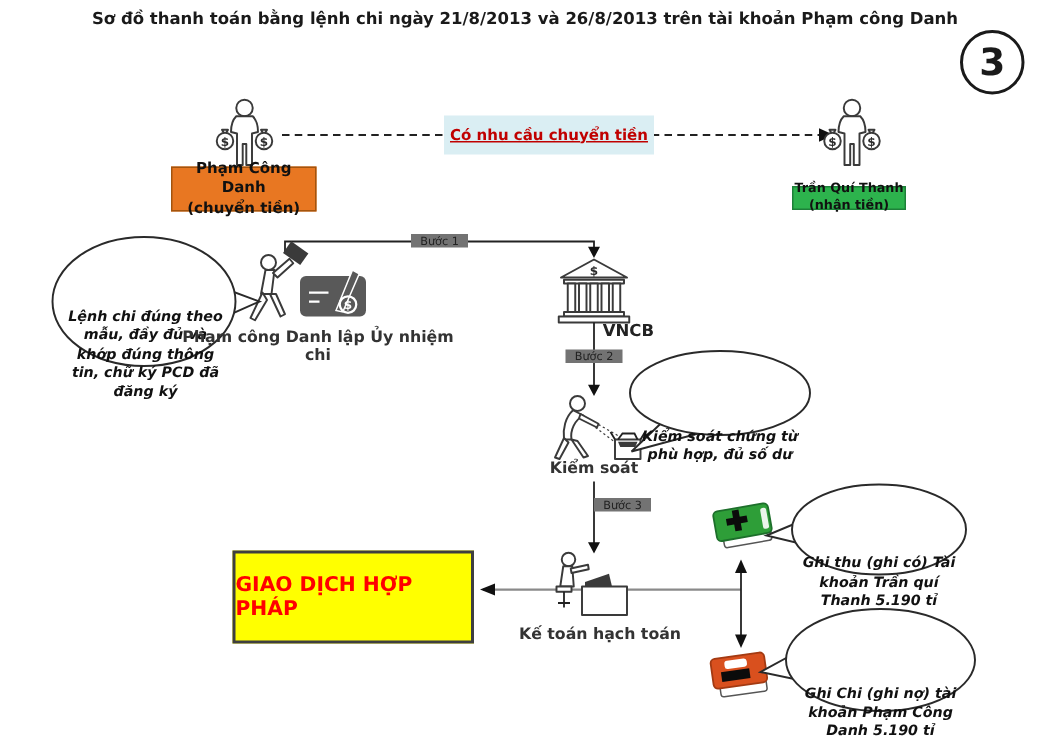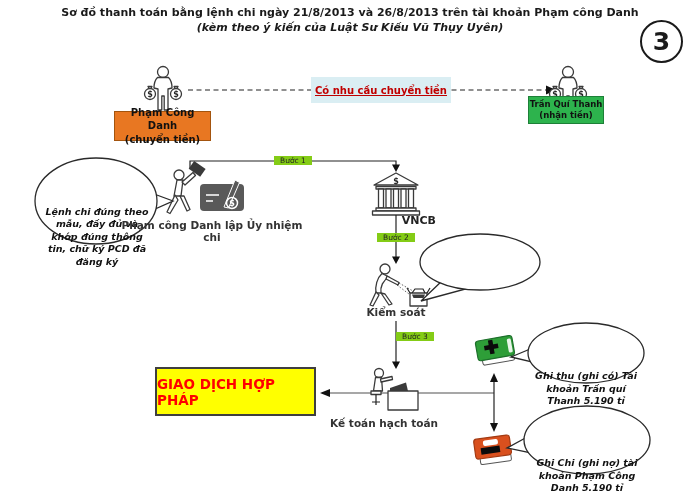--- a/index.html
+++ b/index.html
@@ -9,28 +9,28 @@
   .ov{position:absolute;box-sizing:border-box;}
   .ttl{left:0;top:6;width:700px;text-align:center;font-size:11px;font-weight:bold;}
   .sub{font-style:italic;}
   .pagenum{width:43px;height:43px;border:2px solid #1a1a1a;border-radius:50%;
            text-align:center;line-height:39px;font-size:25px;font-weight:bold;background:#fff;}
   .tag{display:flex;flex-direction:column;justify-content:center;text-align:center;
        font-weight:bold;color:#111;}
   .sender{background:var(--sender-box,#e87722);border:1px solid #a3540e;font-size:10px;line-height:1.32;}
   .receiver{background:var(--receiver-box,#2db34d);border:1px solid #1d8038;font-size:8.5px;line-height:1.32;}
   .need{background:var(--need-box,#daeef3);color:var(--need-text,#c00000);font-size:10px;font-weight:bold;
-        text-decoration:underline;display:flex;align-items:center;justify-content:center;margin-left:15px;}
+        text-decoration:underline;display:flex;align-items:center;justify-content:center;}
   .result{background:var(--result-box,#ffff00);border:2px solid #3f3f3f;color:var(--result-text,#ff0000);
           font-weight:bold;font-size:13.5px;display:flex;align-items:center;justify-content:center;}
   .bubtxt{font-style:italic;font-weight:600;font-size:9.5px;line-height:1.3;text-align:center;
           display:flex;align-items:center;justify-content:center;color:#111;margin-top:36px;}
   .nlabel{font-size:10.5px;font-weight:700;color:#333;text-align:center;}
   .bank-label{font-weight:bold;font-size:11px;color:#222;}
-  .step{font-size:7.5px;color:#222;background:#84cc16;padding:0 2px;text-align:center;}
+  .step{font-size:7.5px;color:#222;background:#737373;padding:0 2px;text-align:center;}
   
   .ln{stroke:#222;stroke-width:1.2;fill:none;}
   .dash{stroke-dasharray:5 3.5;}
   .gray{stroke:#8a8a8a;stroke-width:1.5;fill:none;}
   .ah{fill:#111;stroke:none;}
   .fig{fill:#fff;stroke:#3a3a3a;stroke-width:1.3;stroke-linejoin:round;}
   .solid{fill:#3a3a3a;stroke:none;}
   .dots{stroke:#3a3a3a;stroke-width:.8;stroke-dasharray:1.5 1.8;fill:none;}
   .bub{fill:#fff;stroke:#2a2a2a;stroke-width:1.3;}
   text.figtext{font:700 8px "DejaVu Sans",sans-serif;fill:#2a2a2a;text-anchor:middle;}
@@ -159,43 +159,43 @@
     <path class="bub" d="M 535,347 L 511,357 L 536,363 Z"></path>
     <ellipse cx="586" cy="353" rx="58" ry="30" class="bub"></ellipse>
   </g>
   <g>
     <path class="bub" d="M 529,436 L 507,448 L 531,453 Z"></path>
     <ellipse cx="587" cy="440" rx="63" ry="34" class="bub"></ellipse>
   </g>
 </svg>
 
 <div class="ov ttl" style="left:0;top:6px;width:700px;">Sơ đồ thanh toán bằng lệnh chi ngày 21/8/2013 và 26/8/2013 trên tài khoản Phạm công Danh</div>
-<div class="ov ttl sub" style="left:0;top:21px;width:700px;">(kèm theo ý kiến của Luật Sư Kiều Vũ Thụy Uyên)</div>
 <div class="ov pagenum" style="left:640px;top:20px;">3</div>
 
 <div class="ov need" style="left:296px;top:77px;width:140px;height:26px;">Có nhu cầu chuyển tiền</div>
 
 <div class="ov tag sender" style="left:114px;top:111px;width:97px;height:30px;">
   <span>Phạm Công Danh</span>
   <span>(chuyển tiền)</span>
 </div>
-<div class="ov tag receiver" style="left:528px;top:96px;width:76px;height:28px;">
+<div class="ov tag receiver" style="left:528px;top:124px;width:76px;height:16px;">
   <span>Trần Quí Thanh</span>
   <span>(nhận tiền)</span>
 </div>
 
 <div class="ov bubtxt" style="left:42px;top:164px;width:110px;height:74px;">Lệnh chi đúng theo mẫu, đầy đủ và khớp đúng thông tin, chữ ký PCD đã đăng ký</div>
 
 <div class="ov step" style="left:274px;top:156px;width:38px;">Bước 1</div>
 <div class="ov step" style="left:377px;top:233px;width:38px;">Bước 2</div>
 <div class="ov step" style="left:376px;top:332px;width:38px;margin-left:20px;">Bước 3</div>
 
 <div class="ov nlabel" style="left:117px;top:219px;width:190px;">Phạm công Danh lập Ủy nhiệm chi</div>
 <div class="ov nlabel bank-label" style="left:356px;top:214px;width:80px;text-align:right;">VNCB</div>
+<div class="ov bubtxt" style="left:424px;top:242px;width:112px;height:40px;">Kiểm soát chứng từ phù hợp, đủ số dư</div>
 <div class="ov nlabel" style="left:356px;top:306px;width:80px;">Kiểm soát</div>
 
-<div class="ov result" style="left:155px;top:367px;width:161px;height:49px;">GIAO DỊCH HỢP PHÁP</div>
-<div class="ov nlabel" style="left:314px;top:417px;width:140px;">Kế toán hạch toán</div>
+<div class="ov result" style="left:155px;top:367px;width:161px;height:62px;">GIAO DỊCH HỢP PHÁP</div>
+<div class="ov nlabel" style="left:330px;top:417px;width:140px;">Kế toán hạch toán</div>
 
 <div class="ov bubtxt" style="left:530px;top:328px;width:112px;height:50px;font-style:italic;">Ghi thu (ghi có) Tài khoản Trần quí Thanh 5.190 tỉ</div>
 <div class="ov bubtxt" style="left:524px;top:419px;width:126px;height:42px;">Ghi Chi (ghi nợ) tài khoản Phạm Công Danh 5.190 tỉ</div>
 
 </div>
 
 </body></html>

